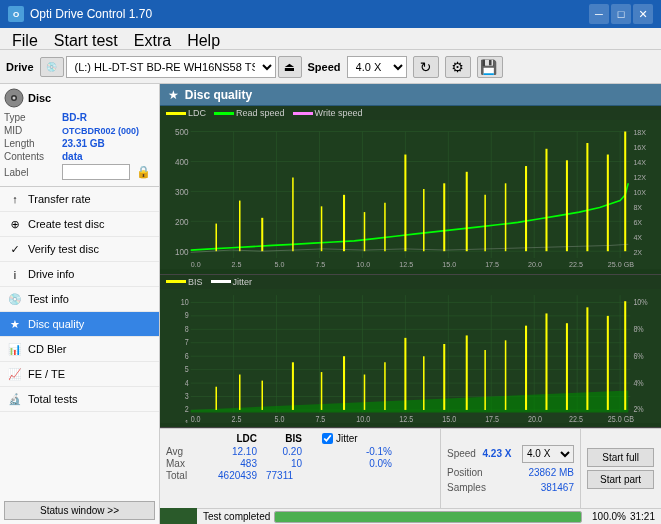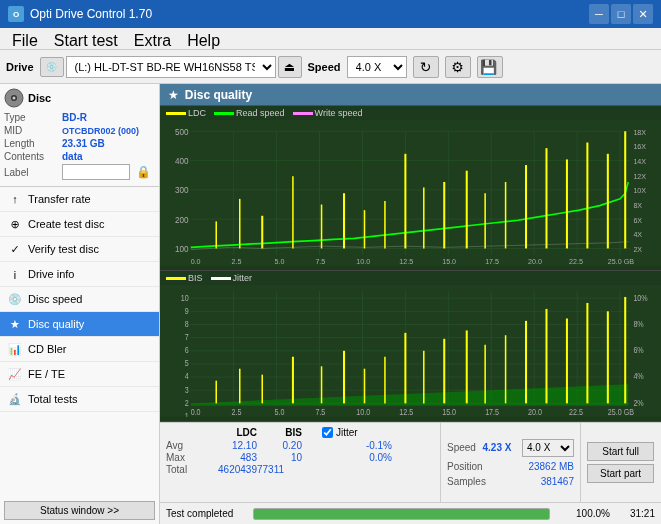--- a/index.html
+++ b/index.html
@@ -193,23 +193,24 @@
       cursor: pointer;
       white-space: nowrap;
     }
 
     
     .status-bar {
       background: #f0f0f0;
       border-top: 1px solid #ccc;
       display: flex;
       align-items: center;
-      gap: 20px;
+      gap: 4px;
       padding: 2px 6px;
-      height: 22px;
+      height: 16px;
+      margin-left: 37px;
     }
     .status-text { font-size: 10px; color: #000; }
     .progress-bar-wrap { flex: 1; height: 12px; background: #ddd; border: 1px solid #aaa; border-radius: 2px; overflow: hidden; }
     .progress-bar-fill { height: 100%; background: #4caf50; }
     .progress-text { font-size: 10px; color: #000; min-width: 40px; text-align: right; }
     .time-text { font-size: 10px; color: #000; }
 
     
     .chart-svg { width: 100%; height: 100%; }
   </style>
@@ -303,21 +304,21 @@
       <div class="nav-item">
         <span class="nav-item-icon">✓</span>
         <span>Verify test disc</span>
       </div>
       <div class="nav-item">
         <span class="nav-item-icon">ℹ</span>
         <span>Drive info</span>
       </div>
       <div class="nav-item">
         <span class="nav-item-icon">💿</span>
-        <span>Disc speed</span>
+        <span>Test info</span>
       </div>
       <div class="nav-item active">
         <span class="nav-item-icon">★</span>
         <span>Disc quality</span>
       </div>
       <div class="nav-item">
         <span class="nav-item-icon">📊</span>
         <span>CD Bler</span>
       </div>
       <div class="nav-item">
@@ -555,21 +556,21 @@
           <span style="color:#555;">Max</span>
           <span style="color:#1a56db; text-align:right;">483</span>
           <span style="color:#1a56db; text-align:right;">10</span>
           <span></span>
           <span style="color:#1a56db; text-align:right;">0.0%</span>
         </div>
 
         <div style="display:grid; grid-template-columns:36px 55px 45px 20px 70px;">
           <span style="color:#555;">Total</span>
           <span style="color:#1a56db; text-align:right;">4620439</span>
-          <span style="color:#1a56db; text-align:left;">77311</span>
+          <span style="color:#1a56db; text-align:center;">77311</span>
           <span></span>
           <span></span>
         </div>
       </div>
 
       <div style="display:flex; flex-direction:column; padding:4px 6px; font-size:10px; border-left:1px solid #ccc; min-width:140px; justify-content:center; gap:4px;">
         <div style="display:flex; justify-content:space-between; align-items:center;">
           <span style="color:#555;">Speed</span>
           <span style="color:#1a56db; font-weight:bold; margin-right:4px;">4.23 X</span>
           <select style="font-size:10px; border:1px solid #aaa; height:18px; width:52px;">

